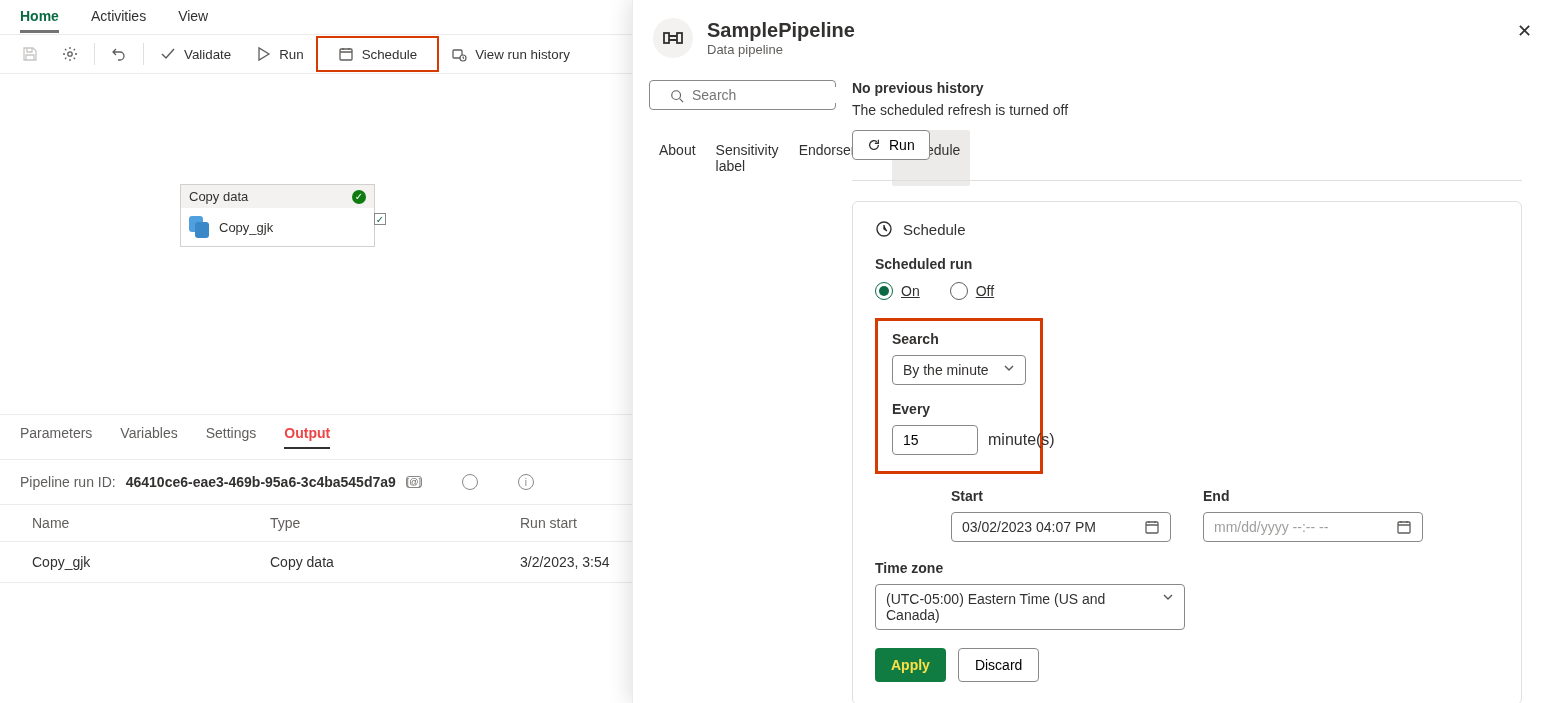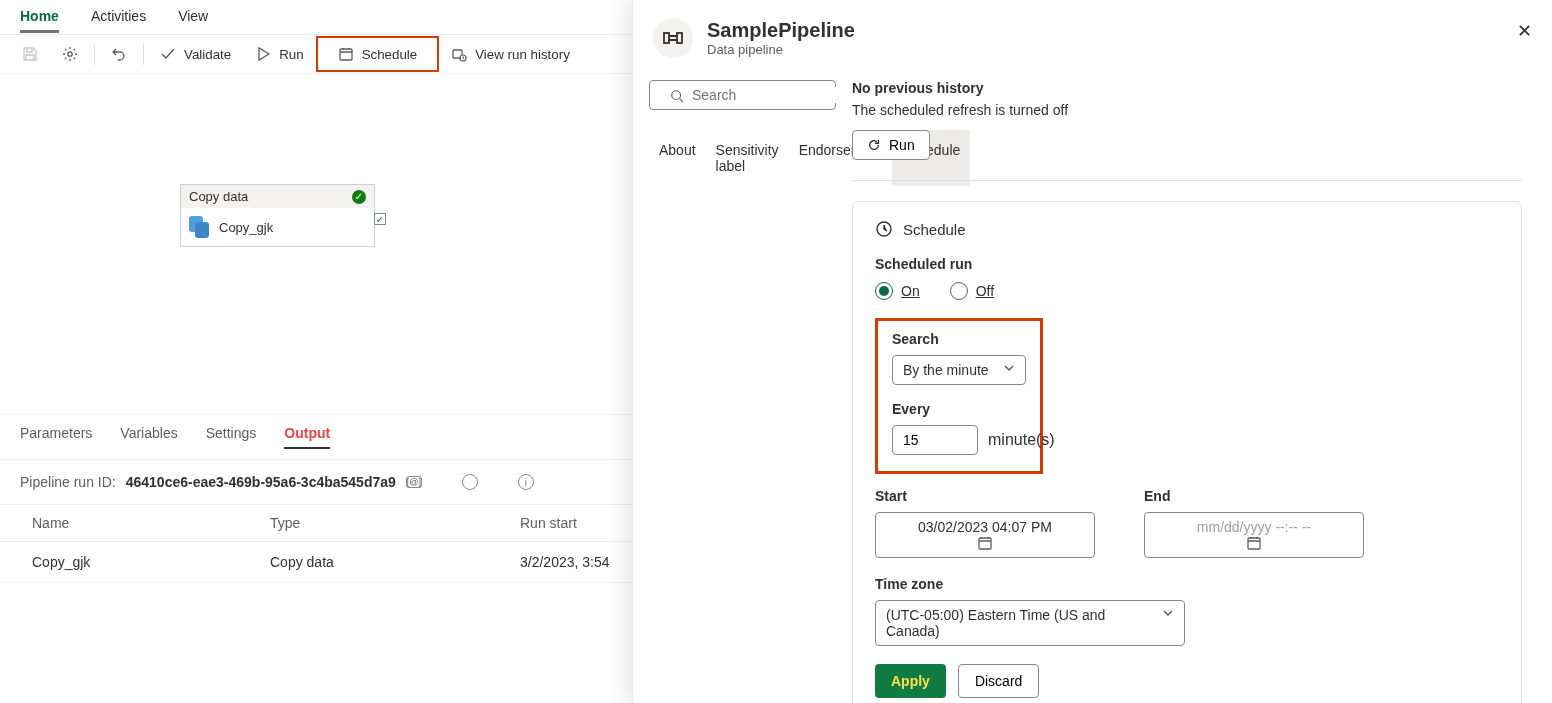--- a/index.html
+++ b/index.html
@@ -80,23 +80,23 @@
   .r-outer { width:18px; height:18px; border:1.5px solid #605e5c; border-radius:50%; display:flex; align-items:center; justify-content:center;}
   .r-outer.on { border-color:#0b6a43;}
   .r-inner { width:10px; height:10px; border-radius:50%; background:#0b6a43;}
 
   .repeat-box { border:3px solid #d83b01; padding:10px 14px 16px 14px; width:168px; margin-bottom:14px;}
   .fld-lbl { font-size:14px; font-weight:600; margin-bottom:8px;}
   .select-like { border:1px solid #8a8886; border-radius:4px; padding:6px 10px; font-size:14px; display:flex; align-items:flex-start; justify-content:space-between; cursor:pointer; background:#fff; min-width:130px;}
   .num-in { border:1px solid #8a8886; border-radius:4px; padding:6px 10px; font-size:14px; width:86px;}
   .every-row { display:flex; align-items:center; gap:10px;}
 
-  .date-row { display:flex; gap:49px; margin-bottom:18px;}
+  .date-row { display:flex; gap:32px; margin-bottom:18px;justify-content:center;}
   .date-col { display:flex; flex-direction:column;}
-  .date-in { border:1px solid #8a8886; border-radius:4px; padding:6px 10px; font-size:14px; width:220px; display:flex; align-items:center; justify-content:space-between; background:#fff;flex-direction:column;}
+  .date-in { border:1px solid #8a8886; border-radius:4px; padding:6px 10px; font-size:14px; width:220px; display:flex; align-items:center; justify-content:space-between; background:#fff;}
   .placeholder { color:#a19f9d;}
 
   .tz-select { width:310px; }
 
   .btn-row { display:flex; gap:12px; margin-top:18px;}
   .btn-primary { background:#107c41; color:#fde047; border:none; padding:8px 16px; font-size:14px; font-weight:600; border-radius:4px; cursor:pointer;}
   .btn-secondary { background:#fff; border:1px solid #8a8886; padding:8px 16px; font-size:14px; border-radius:4px; cursor:pointer;}
 
   svg { display:block; }
 </style>

